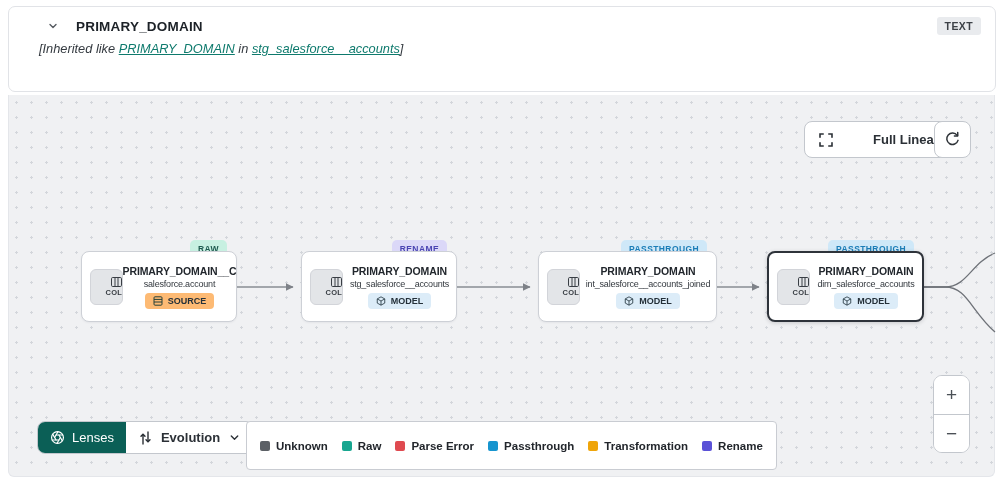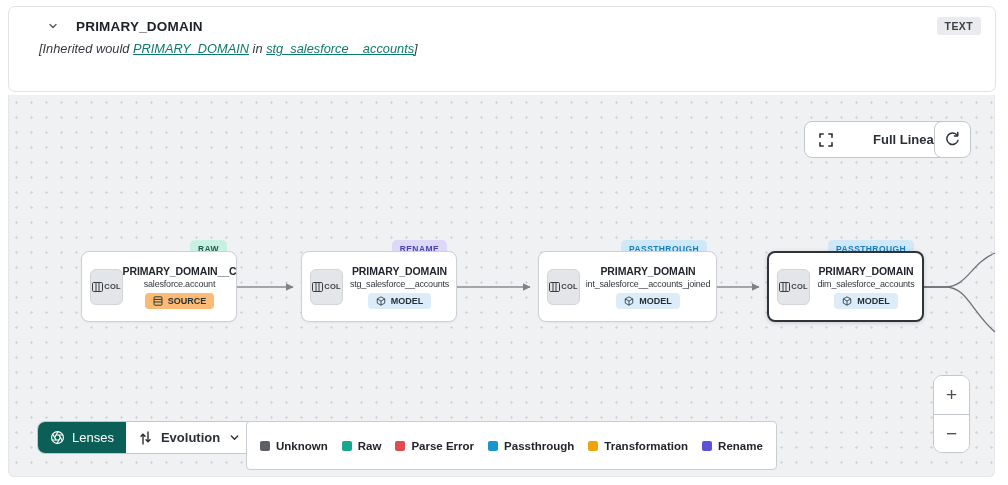--- a/index.html
+++ b/index.html
@@ -39,21 +39,21 @@
   .tag { position:absolute; top:-11px; right:10px; z-index:0; font-size:8.5px; font-weight:700;
          letter-spacing:.4px; padding:4px 8px 14px; border-radius:5px; }
   .tag-raw  { background:#c7f0e1; color:#1e5a4f; }
   .tag-rename { background:#dbd8f8; color:#4a44b2; }
   .tag-pass { background:#cfe8f8; color:#1b7db7; }
   .card { position:relative; z-index:1; height:100%; background:#ffffff; border:1px solid #cdd0d6;
           border-radius:8px; display:flex; align-items:center; gap:8px; padding:0 8px;
           box-shadow:0 1px 2px rgba(20,24,30,.05); cursor:pointer; }
   .node.selected .card { border:2px solid #2e333a; box-shadow:0 1px 4px rgba(20,24,30,.18); }
   .col-chip { flex:0 0 auto; width:33px; height:36px; background:#e3e5e8; border:1px solid #d2d4d9;
-              border-radius:6px; display:flex; align-items:center;
+              border-radius:6px; display:flex; flex-direction:column; align-items:flex-end;
               justify-content:center; gap:1px; }
   .col-chip .txt { font-size:7.5px; font-weight:700; color:#393e44; letter-spacing:.2px; }
   .node-body { display:flex; flex-direction:column; gap:2px; min-width:0;align-items:center; }
   .node-title { font-size:10.5px; font-weight:700; color:#22272d; letter-spacing:-.1px; white-space:nowrap; }
   .node-sub { font-size:9px; color:#33383e; letter-spacing:-.2px; white-space:nowrap; }
   .res-badge { display:inline-flex; align-items:center; gap:5px; font-size:9px; font-weight:600;
                color:#243039; padding:3px 8px; border-radius:4px; width:fit-content; margin-top:2px; }
   .res-source { background:#fdba74; }
   .res-model { background:#dcecf8; }
 
@@ -88,21 +88,21 @@
   <div class="panel">
     <div class="panel-row1">
       <span style="cursor:pointer;">
         <svg width="12" height="12" viewBox="0 0 12 12" fill="none" stroke="#565b61" stroke-width="1.4" stroke-linecap="round" stroke-linejoin="round">
             <path d="M3 4.5 L6 7.5 L9 4.5"></path>
           </svg>
       </span>
       <span class="panel-title">PRIMARY_DOMAIN</span>
       <span class="type-badge">TEXT</span>
     </div>
-    <div class="panel-inherited"><span>[Inherited would </span><span class="inh-link">PRIMARY_DOMAIN</span><span> in </span><span class="inh-link">stg_salesforce__accounts</span><span>]</span></div>
+    <div class="panel-inherited"><span>[Inherited like </span><span class="inh-link">PRIMARY_DOMAIN</span><span> in </span><span class="inh-link">stg_salesforce__accounts</span><span>]</span></div>
   </div>
 
   <div class="canvas">
 
     <svg class="edges" width="987" height="382" viewBox="0 0 987 382">
       <defs>
         <marker id="arr" markerWidth="7" markerHeight="7" refX="5.5" refY="3" orient="auto">
           <path d="M0,0 L6,3 L0,6 Z" fill="#7e8288"></path>
         </marker>
       </defs>

